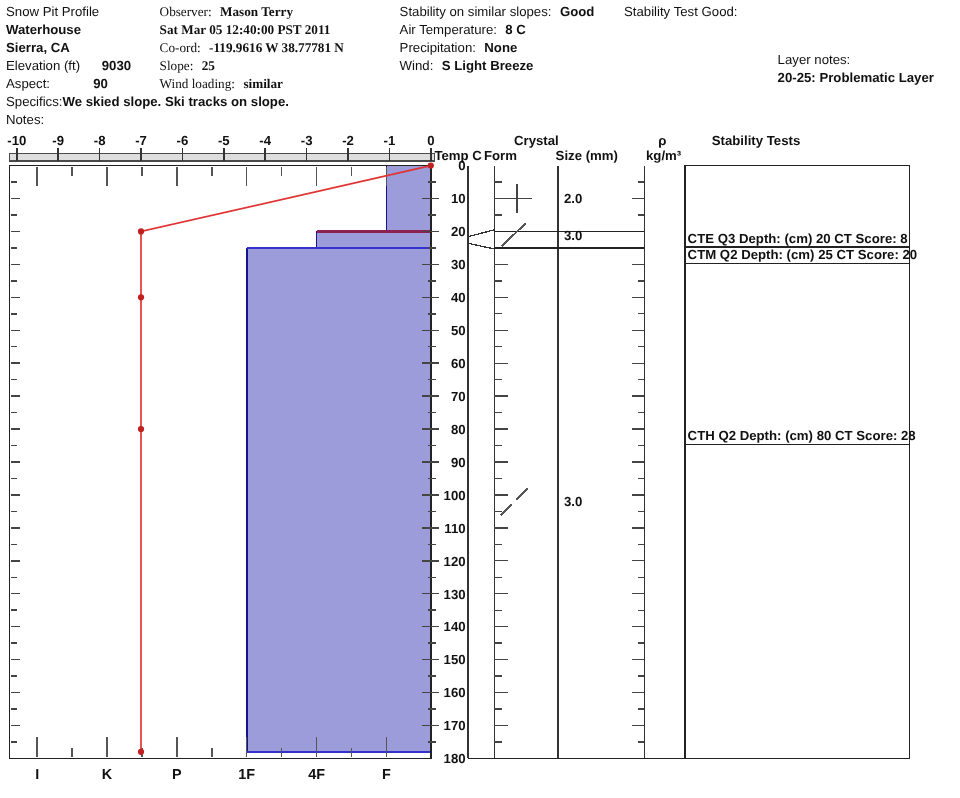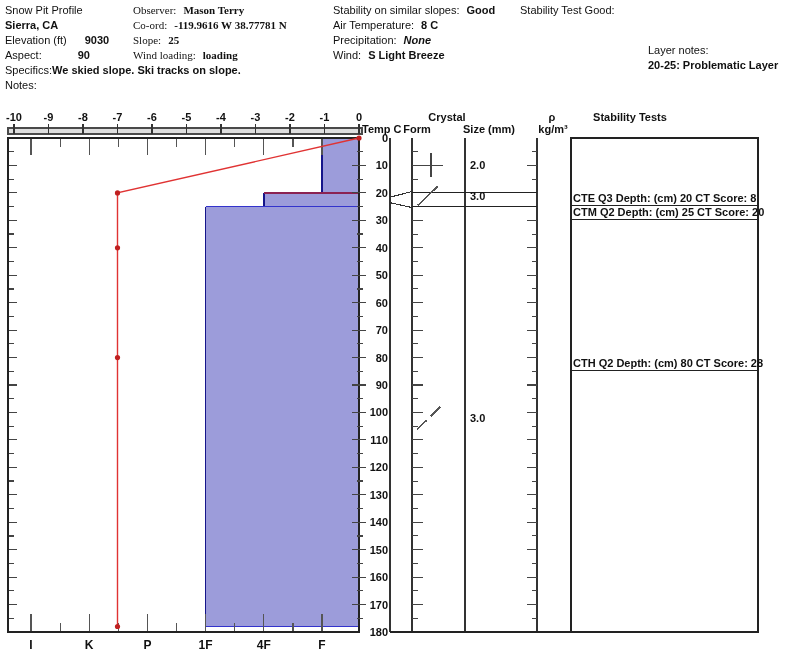--- a/index.html
+++ b/index.html
@@ -13,38 +13,40 @@
   svg{position:absolute;left:0;top:0;}
   svg text{font-family:"Liberation Sans",sans-serif;}
 </style>
 </head>
 <body>
 
 <div id="page">
 
   <div class="col" style="left:5px;">
     <div class="row"><span class="lbl">Snow Pit Profile</span></div>
+    <div class="row"><span class="b">Waterhouse</span></div>
     <div class="row"><span class="b">Sierra, CA</span></div>
     <div class="row"><span class="lbl">Elevation (ft)</span><span class="val" style="margin-left:18px;margin-top:32px;">9030</span></div>
     <div class="row"><span class="lbl">Aspect:</span><span class="val" style="margin-left:36px;">90</span></div>
     <div class="row"><span class="lbl">Specifics:</span><span class="val">We skied slope. Ski tracks on slope.</span></div>
     <div class="row"><span class="lbl">Notes:</span></div>
   </div>
 
   <div class="col" style="left:133px;font-family:Liberation Serif, serif;">
     <div class="row"><span class="lbl">Observer:</span><span class="val" style="margin-left:7px;">Mason Terry</span></div>
+    <div class="row"><span class="b">Sat Mar 05 12:40:00 PST 2011</span></div>
     <div class="row"><span class="lbl">Co-ord:</span><span class="val" style="margin-left:7px;">-119.9616 W 38.77781 N</span></div>
     <div class="row"><span class="lbl">Slope:</span><span class="val" style="margin-left:7px;">25</span></div>
-    <div class="row"><span class="lbl">Wind loading:</span><span class="val" style="margin-left:7px;">loading</span></div>
+    <div class="row"><span class="lbl">Wind loading:</span><span class="val" style="margin-left:7px;">similar</span></div>
   </div>
 
   <div class="col" style="left:333px;">
     <div class="row"><span class="lbl">Stability on similar slopes:</span><span class="val" style="margin-left:7px;margin-top:24px;">Good</span></div>
     <div class="row"><span class="lbl">Air Temperature:</span><span class="val" style="margin-left:7px;">8 C</span></div>
-    <div class="row"><span class="lbl">Precipitation:</span><span class="val" style="margin-left:7px;font-style:italic;">None</span></div>
+    <div class="row"><span class="lbl">Precipitation:</span><span class="val" style="margin-left:7px;">None</span></div>
     <div class="row"><span class="lbl">Wind:</span><span class="val" style="margin-left:7px;">S Light Breeze</span></div>
   </div>
 
   <div class="col" style="left:520px;">
     <div class="row"><span class="lbl">Stability Test Good:</span></div>
   </div>
 
   <div class="col" style="left:648px;margin-top:40px;">
     <div class="row"><span class="lbl">Layer notes:</span></div>
     <div class="row"><span class="b">20-25: Problematic Layer</span></div>

